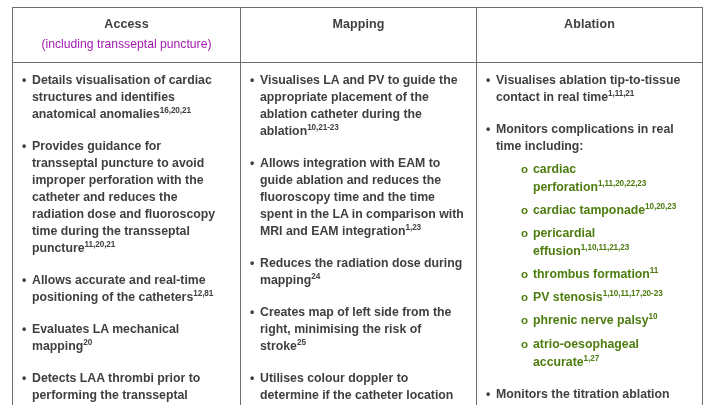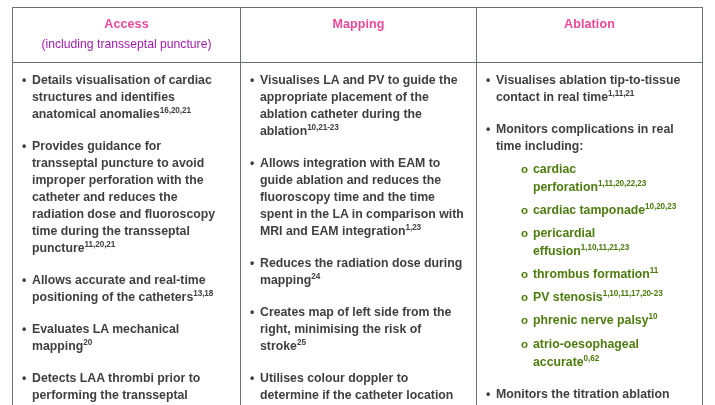--- a/index.html
+++ b/index.html
@@ -44,21 +44,21 @@
   
   thead th {
     text-align: center;
     padding: 8px 6px 9px 6px;
     height: 46px;
     vertical-align: top;
   }
   .col-title {
     font-size: 12.5px;
     font-weight: bold;
-    color: #ec4899;
+    color: #404040;
     letter-spacing: 0.1px;
     line-height: 1.35;
     display: block;
     text-align: center;
   }
   .col-sub {
     display: block;
     font-size: 12.2px;
     font-weight: normal;
     color: #a21caf;
@@ -152,21 +152,21 @@
           <span class="col-sub"></span>
         </th>
       </tr>
     </thead>
     <tbody>
       <tr>
         <td class="col-1">
           <ul class="bullets">
               <li class="bullet"><span>Details visualisation of cardiac structures and identifies anatomical anomalies</span><sup>16,20,21</sup></li>
               <li class="bullet"><span>Provides guidance for transseptal puncture to avoid improper perforation with the catheter and reduces the radiation dose and fluoroscopy time during the transseptal puncture</span><sup>11,20,21</sup></li>
-              <li class="bullet"><span>Allows accurate and real-time positioning of the catheters</span><sup>13,18</sup></li>
+              <li class="bullet"><span>Allows accurate and real-time positioning of the catheters</span><sup>12,81</sup></li>
               <li class="bullet"><span>Evaluates LA mechanical mapping</span><sup>20</sup></li>
               <li class="bullet"><span>Detects LAA thrombi prior to performing the transseptal puncture</span><sup>1,16,20</sup></li>
             </ul>
         </td>
         <td class="col-2">
           <ul class="bullets">
               <li class="bullet"><span>Visualises LA and PV to guide the appropriate placement of the ablation catheter during the ablation</span><sup>10,21-23</sup></li>
               <li class="bullet"><span>Allows integration with EAM to guide ablation and reduces the fluoroscopy time and the time spent in the LA in comparison with MRI and EAM integration</span><sup>1,23</sup></li>
               <li class="bullet"><span>Reduces the radiation dose during mapping</span><sup>24</sup></li>
               <li class="bullet"><span>Creates map of left side from the right, minimising the risk of stroke</span><sup>25</sup></li>
@@ -176,21 +176,21 @@
         <td class="col-3">
           <ul class="bullets">
               <li class="bullet"><span>Visualises ablation tip-to-tissue contact in real time</span><sup>1,11,21</sup></li>
               <li class="bullet"><span>Monitors complications in real time including:</span><ul class="subbullets">
                   <li class="subbullet"><span>cardiac perforation</span><sup>1,11,20,22,23</sup></li>
                   <li class="subbullet"><span>cardiac tamponade</span><sup>10,20,23</sup></li>
                   <li class="subbullet"><span>pericardial effusion</span><sup>1,10,11,21,23</sup></li>
                   <li class="subbullet"><span>thrombus formation</span><sup>11</sup></li>
                   <li class="subbullet"><span>PV stenosis</span><sup>1,10,11,17,20-23</sup></li>
                   <li class="subbullet"><span>phrenic nerve palsy</span><sup>10</sup></li>
-                  <li class="subbullet"><span>atrio-oesophageal accurate</span><sup>0,62</sup></li>
+                  <li class="subbullet"><span>atrio-oesophageal accurate</span><sup>1,27</sup></li>
                 </ul></li>
               <li class="bullet"><span>Monitors the titration ablation power and microbubble formation, preventing tissue overheating and improving the success rate</span><sup>17,27</sup></li>
             </ul>
         </td>
       </tr>
     </tbody>
   </table>
 </div>
 
 </body></html>

